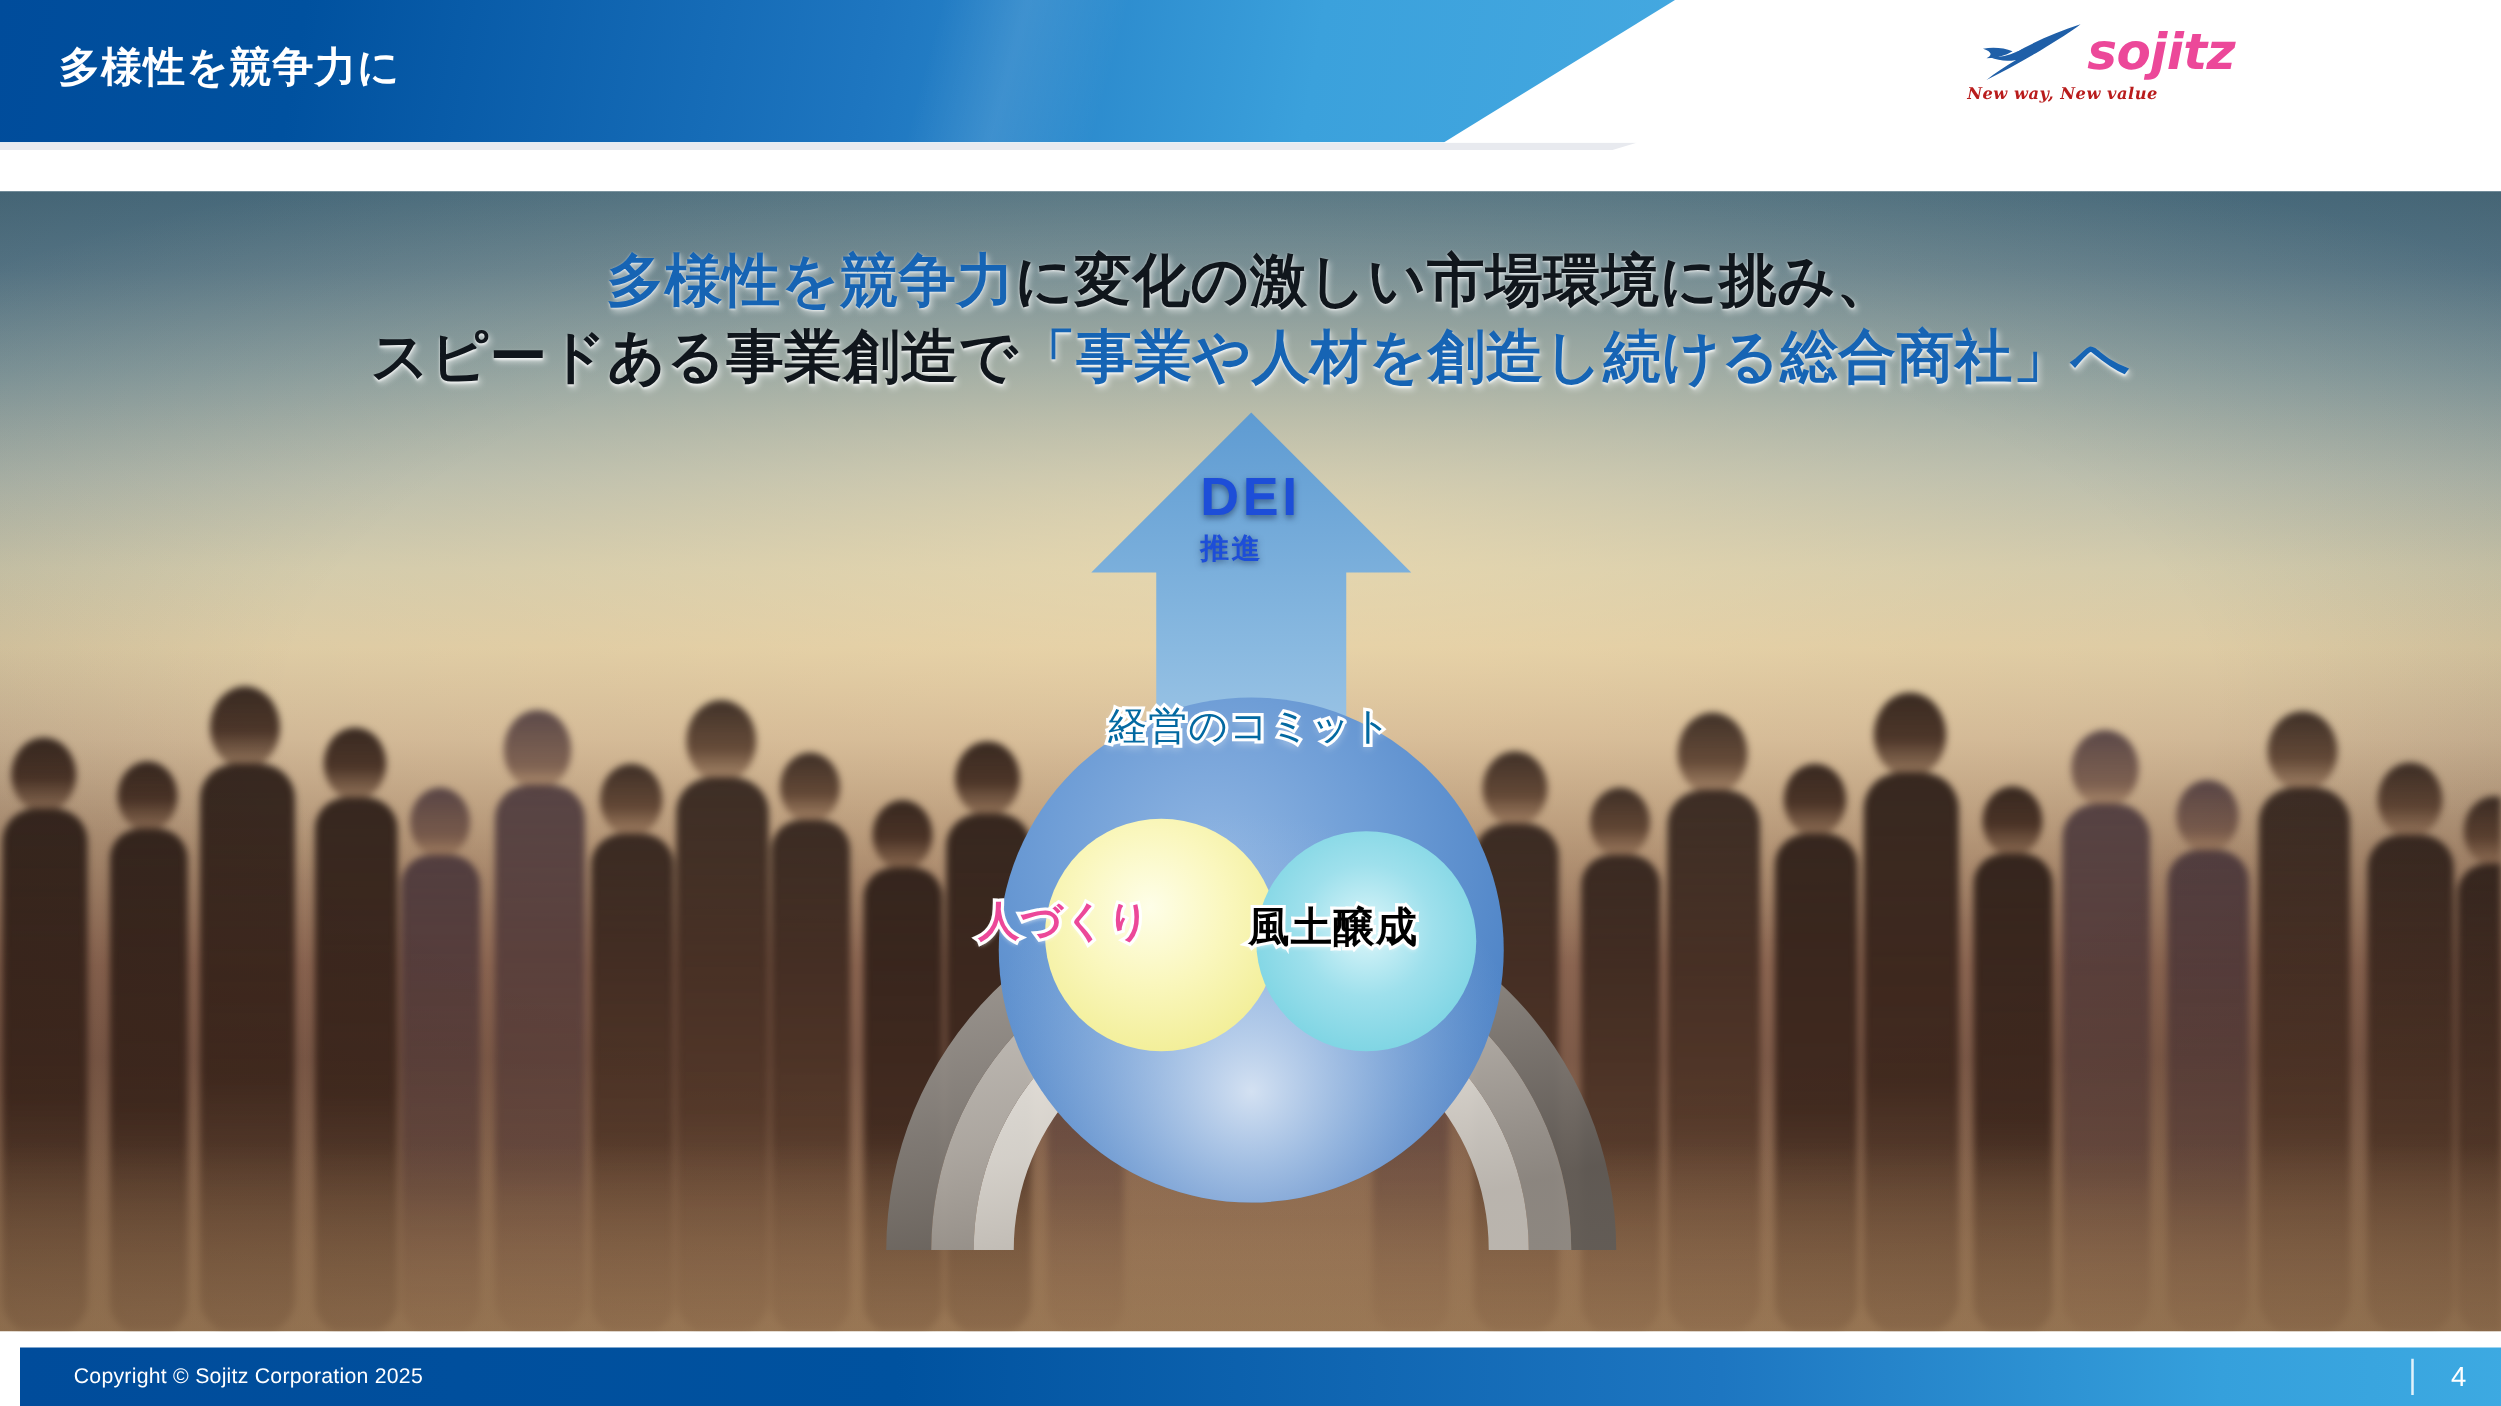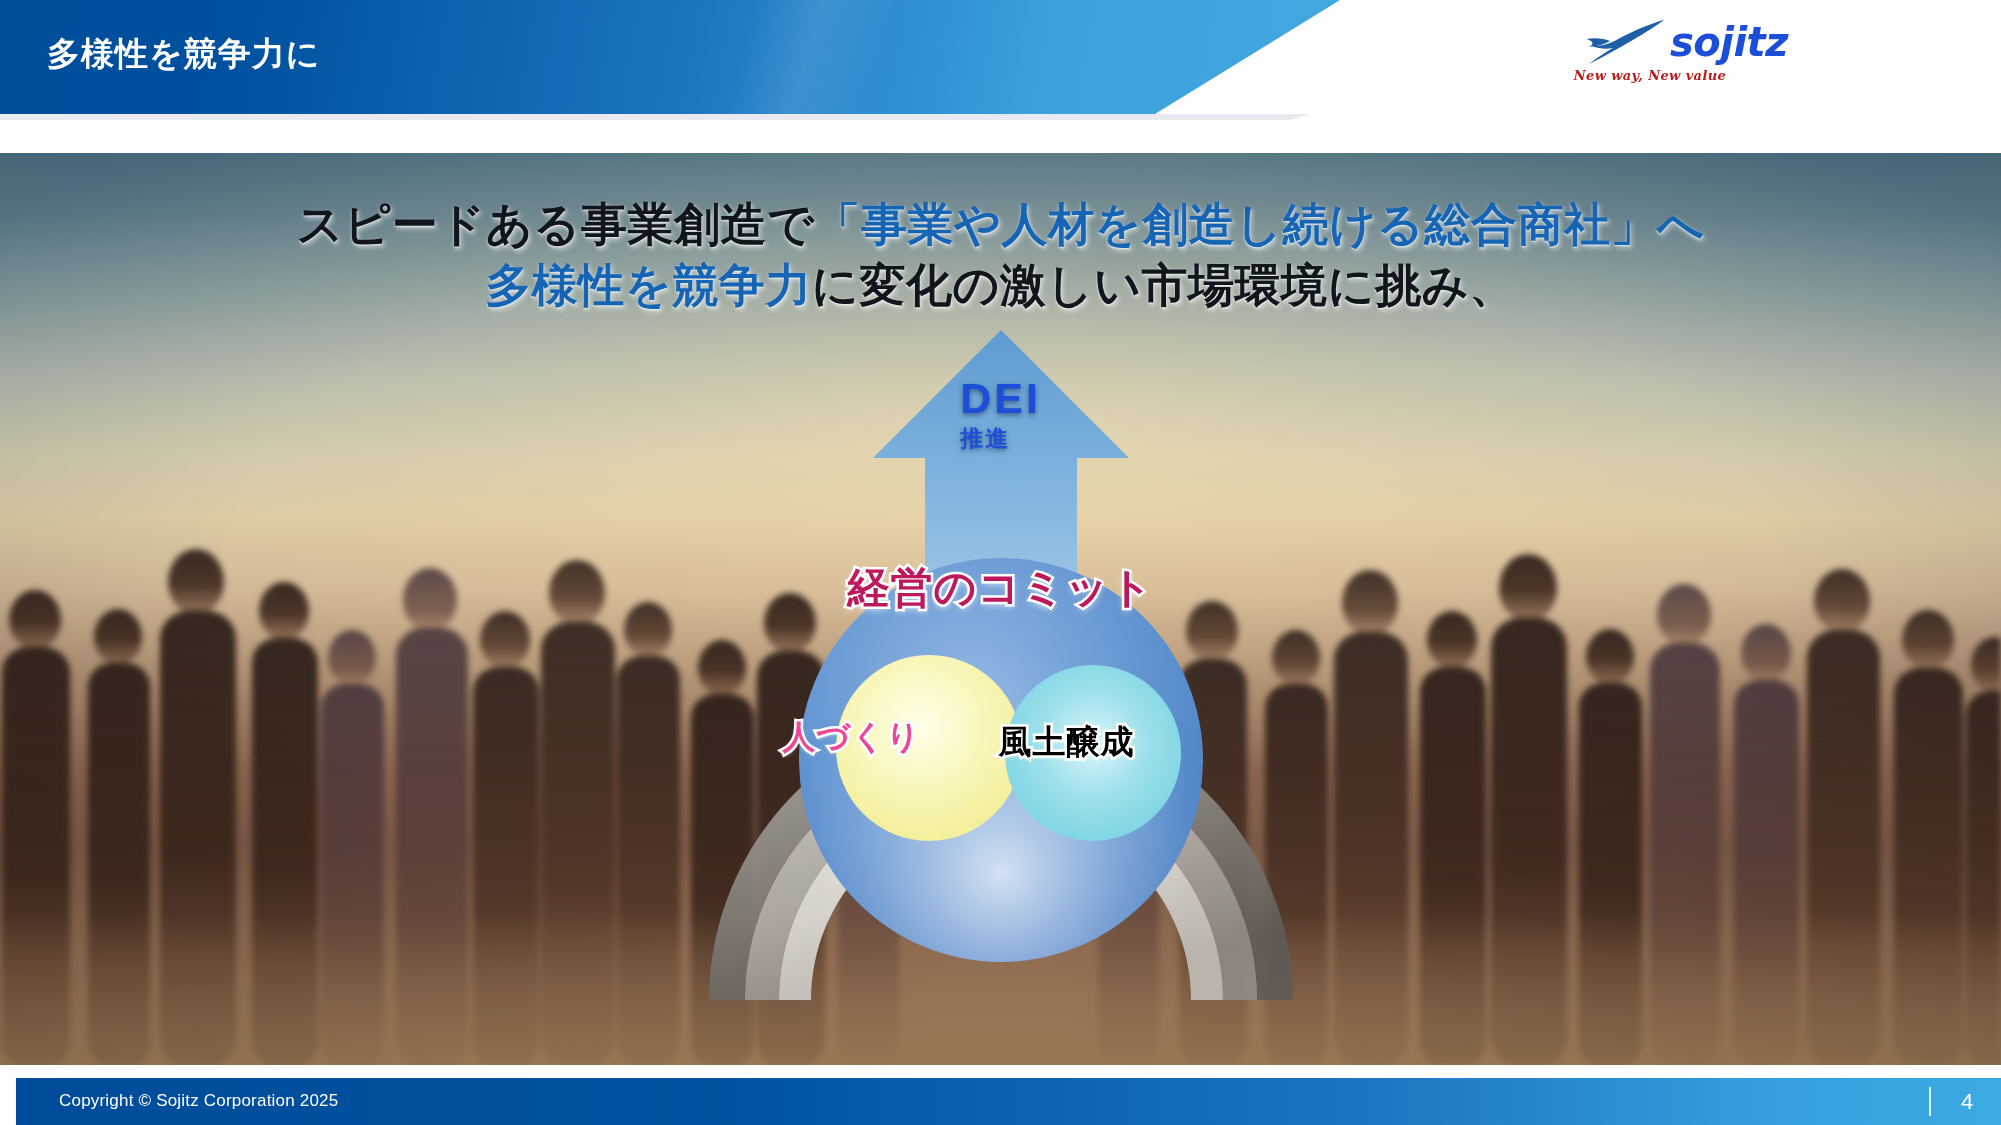--- a/index.html
+++ b/index.html
@@ -93,21 +93,21 @@
     width: 84px;
     height: 46px;
     margin-right: 4px;
     flex: 0 0 auto;
   }
   .logo-word {
     font-family: "DejaVu Sans", sans-serif;
     font-style: italic;
     font-weight: bold;
     font-size: 40px;
-    color: #1d4ed8;
+    color: #ec4899;
     letter-spacing: -0.5px;
     line-height: 1;
     margin-top: 2px;
   }
   .logo-tag {
     font-family: "DejaVu Serif", serif;
     font-style: italic;
     font-weight: bold;
     font-size: 13px;
     color: #b91c1c;
@@ -234,23 +234,23 @@
     letter-spacing: 2px;
     line-height: 1.2;
     margin-top: 5px;
   }
 
   .commit-label {
     position: absolute;
     left: 50%;
     top: 240px;
     transform: translateX(-50%);
-    font-size: 42px;
-    font-weight: bold;
-    color: #be185d;
+    font-size: 31px;
+    font-weight: normal;
+    color: #0369a1;
     white-space: nowrap;
     letter-spacing: 1px;
     -webkit-text-stroke: 5px #ffffff;
     paint-order: stroke fill;
     text-shadow: 0 3px 7px rgba(255,255,255,0.85);
     pointer-events: none;
   }
 
   .bubble-label {
     position: absolute;
@@ -412,22 +412,22 @@
           </g>
         </g>
       </svg>
     </div>
 
     <div class="crowd-reflection"></div>
     <div class="photo-vignette"></div>
   </div>
 
   <div class="headline">
+    <div class="hl-line"><span class="hl-blue">多様性を競争力</span><span class="hl-dark">に変化の激しい市場環境に挑み、</span></div>
     <div class="hl-line"><span class="hl-dark">スピードある事業創造で</span><span class="hl-blue">「事業や人材を創造し続ける総合商社」へ</span></div>
-    <div class="hl-line"><span class="hl-blue">多様性を競争力</span><span class="hl-dark">に変化の激しい市場環境に挑み、</span></div>
   </div>
 
   <div class="diagram">
     <svg width="640" height="680" viewBox="0 0 640 680" xmlns="http://www.w3.org/2000/svg" aria-hidden="true">
       <defs>
         <linearGradient id="arrowGrad" x1="0" y1="0" x2="0" y2="1">
           <stop offset="0%" stop-color="#5E9BD2"></stop>
           <stop offset="45%" stop-color="#89B9E0"></stop>
           <stop offset="100%" stop-color="#C3DCF0"></stop>
         </linearGradient>

